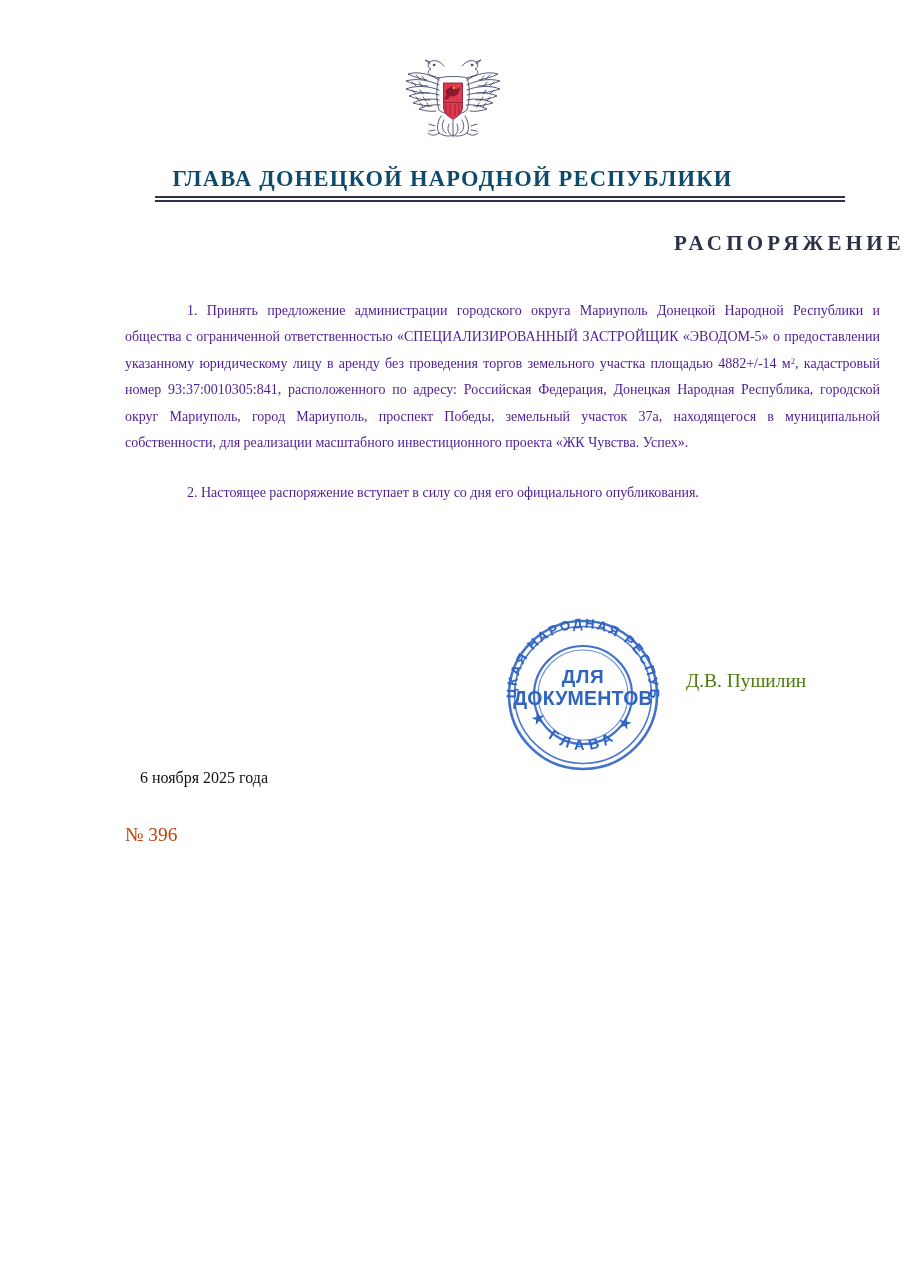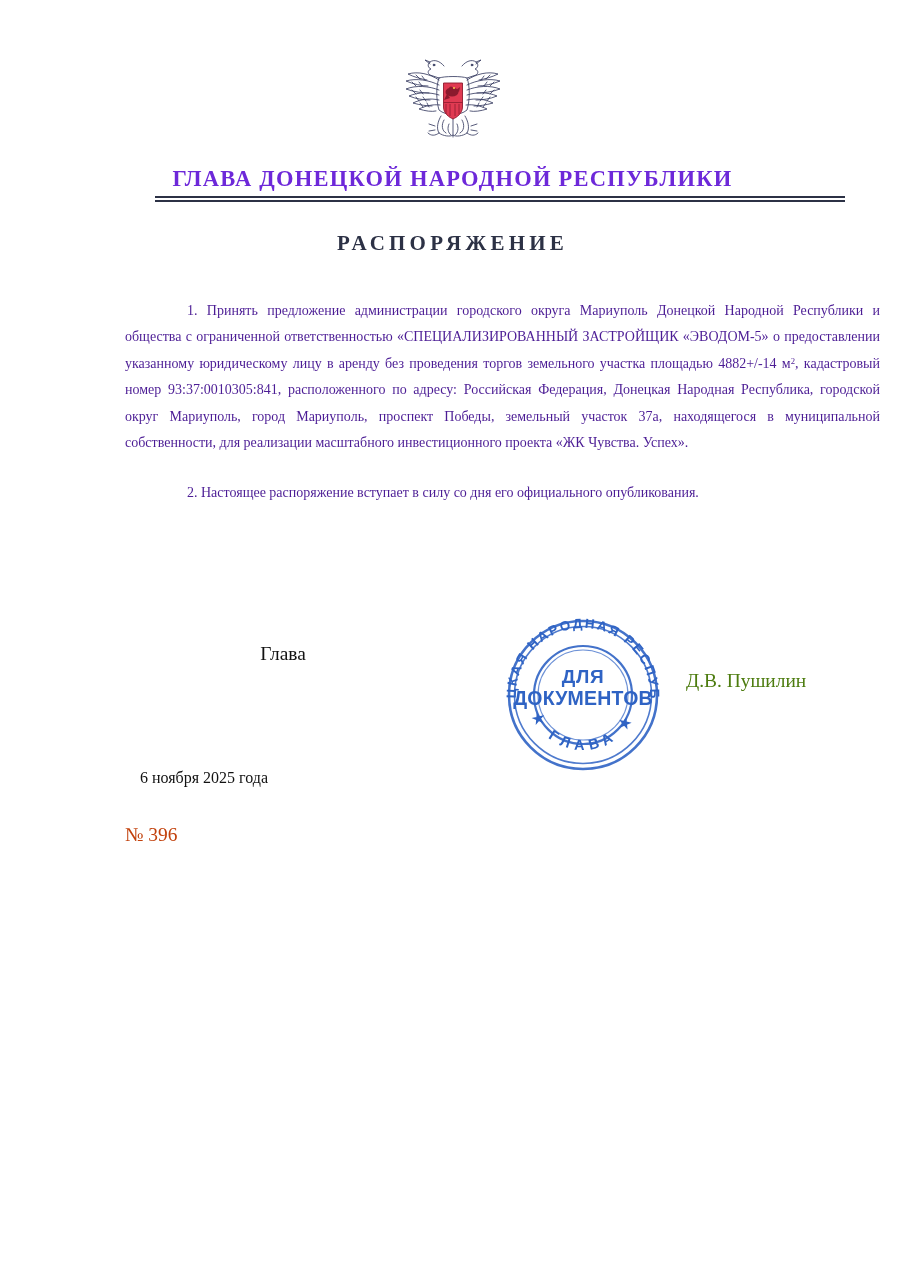--- a/index.html
+++ b/index.html
@@ -37,21 +37,21 @@
   .header-title {
     position: absolute;
     top: 166px;
     left: 0;
     width: 905px;
     text-align: center;
     font-family: "Liberation Serif", "DejaVu Serif", serif;
     font-weight: bold;
     font-size: 22.5px;
     letter-spacing: 1.25px;
-    color: #6d28d9;
+    color: #0c4a6e;
     white-space: nowrap;
   }
 
   .header-rule {
     position: absolute;
     left: 155px;
     width: 690px;
     top: 196px;
     height: 7px;
   }
@@ -67,21 +67,21 @@
     height: 2px;
     background: #2c3145;
   }
 
   
   .doc-type {
     position: absolute;
     top: 231px;
     left: 0;
     width: 905px;
-    text-align: center;
+    text-align: right;
     font-family: "Liberation Serif", "DejaVu Serif", serif;
     font-weight: bold;
     font-size: 21px;
     letter-spacing: 4.2px;
     color: #2c3145;
   }
 
   
   .body-block {
     position: absolute;
@@ -230,21 +230,20 @@
 
 <div class="doc-type">РАСПОРЯЖЕНИЕ</div>
 
 <div class="body-block">
   <p class="para"><span>1. Принять предложение администрации городского округа Мариуполь Донецкой Народной Республики и общества с ограниченной ответственностью «СПЕЦИАЛИЗИРОВАННЫЙ ЗАСТРОЙЩИК «ЭВОДОМ-5» о предоставлении указанному юридическому лицу в аренду без проведения торгов земельного участка площадью 4882+/-14 м</span><sup>2</sup><span>, кадастровый номер 93:37:0010305:841, расположенного по адресу: Российская Федерация, Донецкая Народная Республика, городской округ Мариуполь, город Мариуполь, проспект Победы, земельный участок 37а, находящегося в муниципальной собственности, для реализации масштабного инвестиционного проекта «ЖК Чувства. Успех».</span></p>
 
   <p class="para">2. Настоящее распоряжение вступает в силу со дня его официального опубликования.</p>
 </div>
 
 <div class="sig-left">
-  <div>Глава</div>
 </div>
 
 <div class="sig-right">Д.В. Пушилин</div>
 
 <div class="stamp">
   <svg viewBox="0 0 182 175" xmlns="http://www.w3.org/2000/svg" aria-hidden="true">
     <defs>
       <path id="arcTop" d="M 24 92 A 67 67 0 0 1 158 92" fill="none"></path>
       <path id="arcBottom" d="M 36 92 A 55 55 0 0 0 146 92" fill="none"></path>
     </defs>

